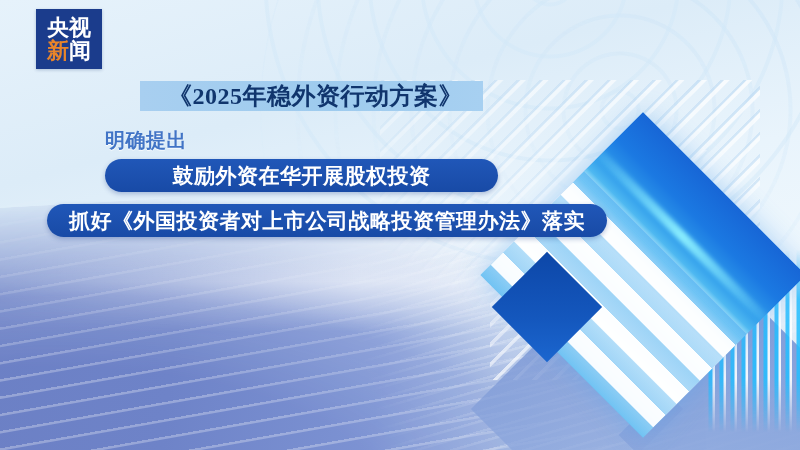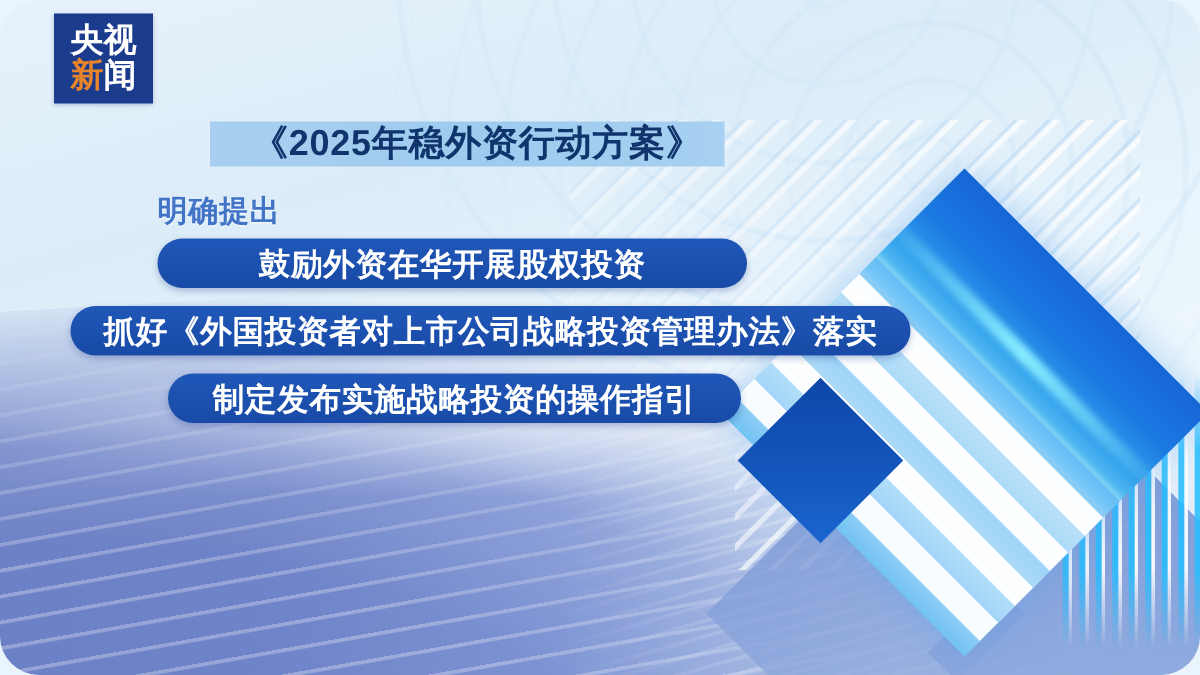--- a/index.html
+++ b/index.html
@@ -4,21 +4,20 @@
 <style>
   html,body{margin:0;padding:0;}
   body{
     width:800px;height:450px;overflow:hidden;
     font-family:"Liberation Sans","DejaVu Sans",sans-serif;
     background:#eaf4fc;
   }
   #stage{
     position:relative;width:800px;height:450px;overflow:hidden;
     background:linear-gradient(165deg,#e6f2fb 0%,#dcecf8 28%,#e9f4fc 52%,#eef7fd 70%,#dde9f6 88%,#cfe0f2 100%);
-    border-radius:26px;
   }
 
   
   .bg-layer{position:absolute;inset:0;pointer-events:none;}
 
   
   .arcs{
     position:absolute;right:-180px;top:-250px;width:720px;height:720px;
     border-radius:50%;
     background:
@@ -158,21 +157,21 @@
     font-family:"DejaVu Sans","Liberation Sans",sans-serif;
     text-shadow:0 1px 1px rgba(255,255,255,.8);
   }
   .headline-band{
     position:absolute;left:140px;top:81px;width:343px;height:30px;
     background:linear-gradient(90deg,#a8cff0 0%,#9ecbee 55%,#a7d0f1 100%);
   }
   .headline{
     position:absolute;left:168px;top:80px;
     font-size:24px;font-weight:700;color:#10356d;letter-spacing:.5px;
-    font-family:Liberation Sans, sans-serif;
+    font-family:Liberation Serif, serif;
     line-height:32px;white-space:nowrap;
   }
   .lead{
     position:absolute;left:105px;top:127px;
     font-size:20px;font-weight:700;color:#4174c6;letter-spacing:.5px;
     font-family:"DejaVu Sans","Liberation Sans",sans-serif;
     text-shadow:0 1px 1px rgba(255,255,255,.85);
   }
 
   .bar{
@@ -224,15 +223,14 @@
       <span class="logo-ch">闻</span>
     </div>
   </div>
 
   <div class="headline-band"></div>
   <div class="headline">《2025年稳外资行动方案》</div>
   <div class="lead">明确提出</div>
 
   <div class="bar bar1">鼓励外资在华开展股权投资</div>
   <div class="bar bar2">抓好《外国投资者对上市公司战略投资管理办法》落实</div>
-  <div class="bar bar3">制定发布实施战略投资的操作指引</div>
 
 </div>
 
 </body></html>

